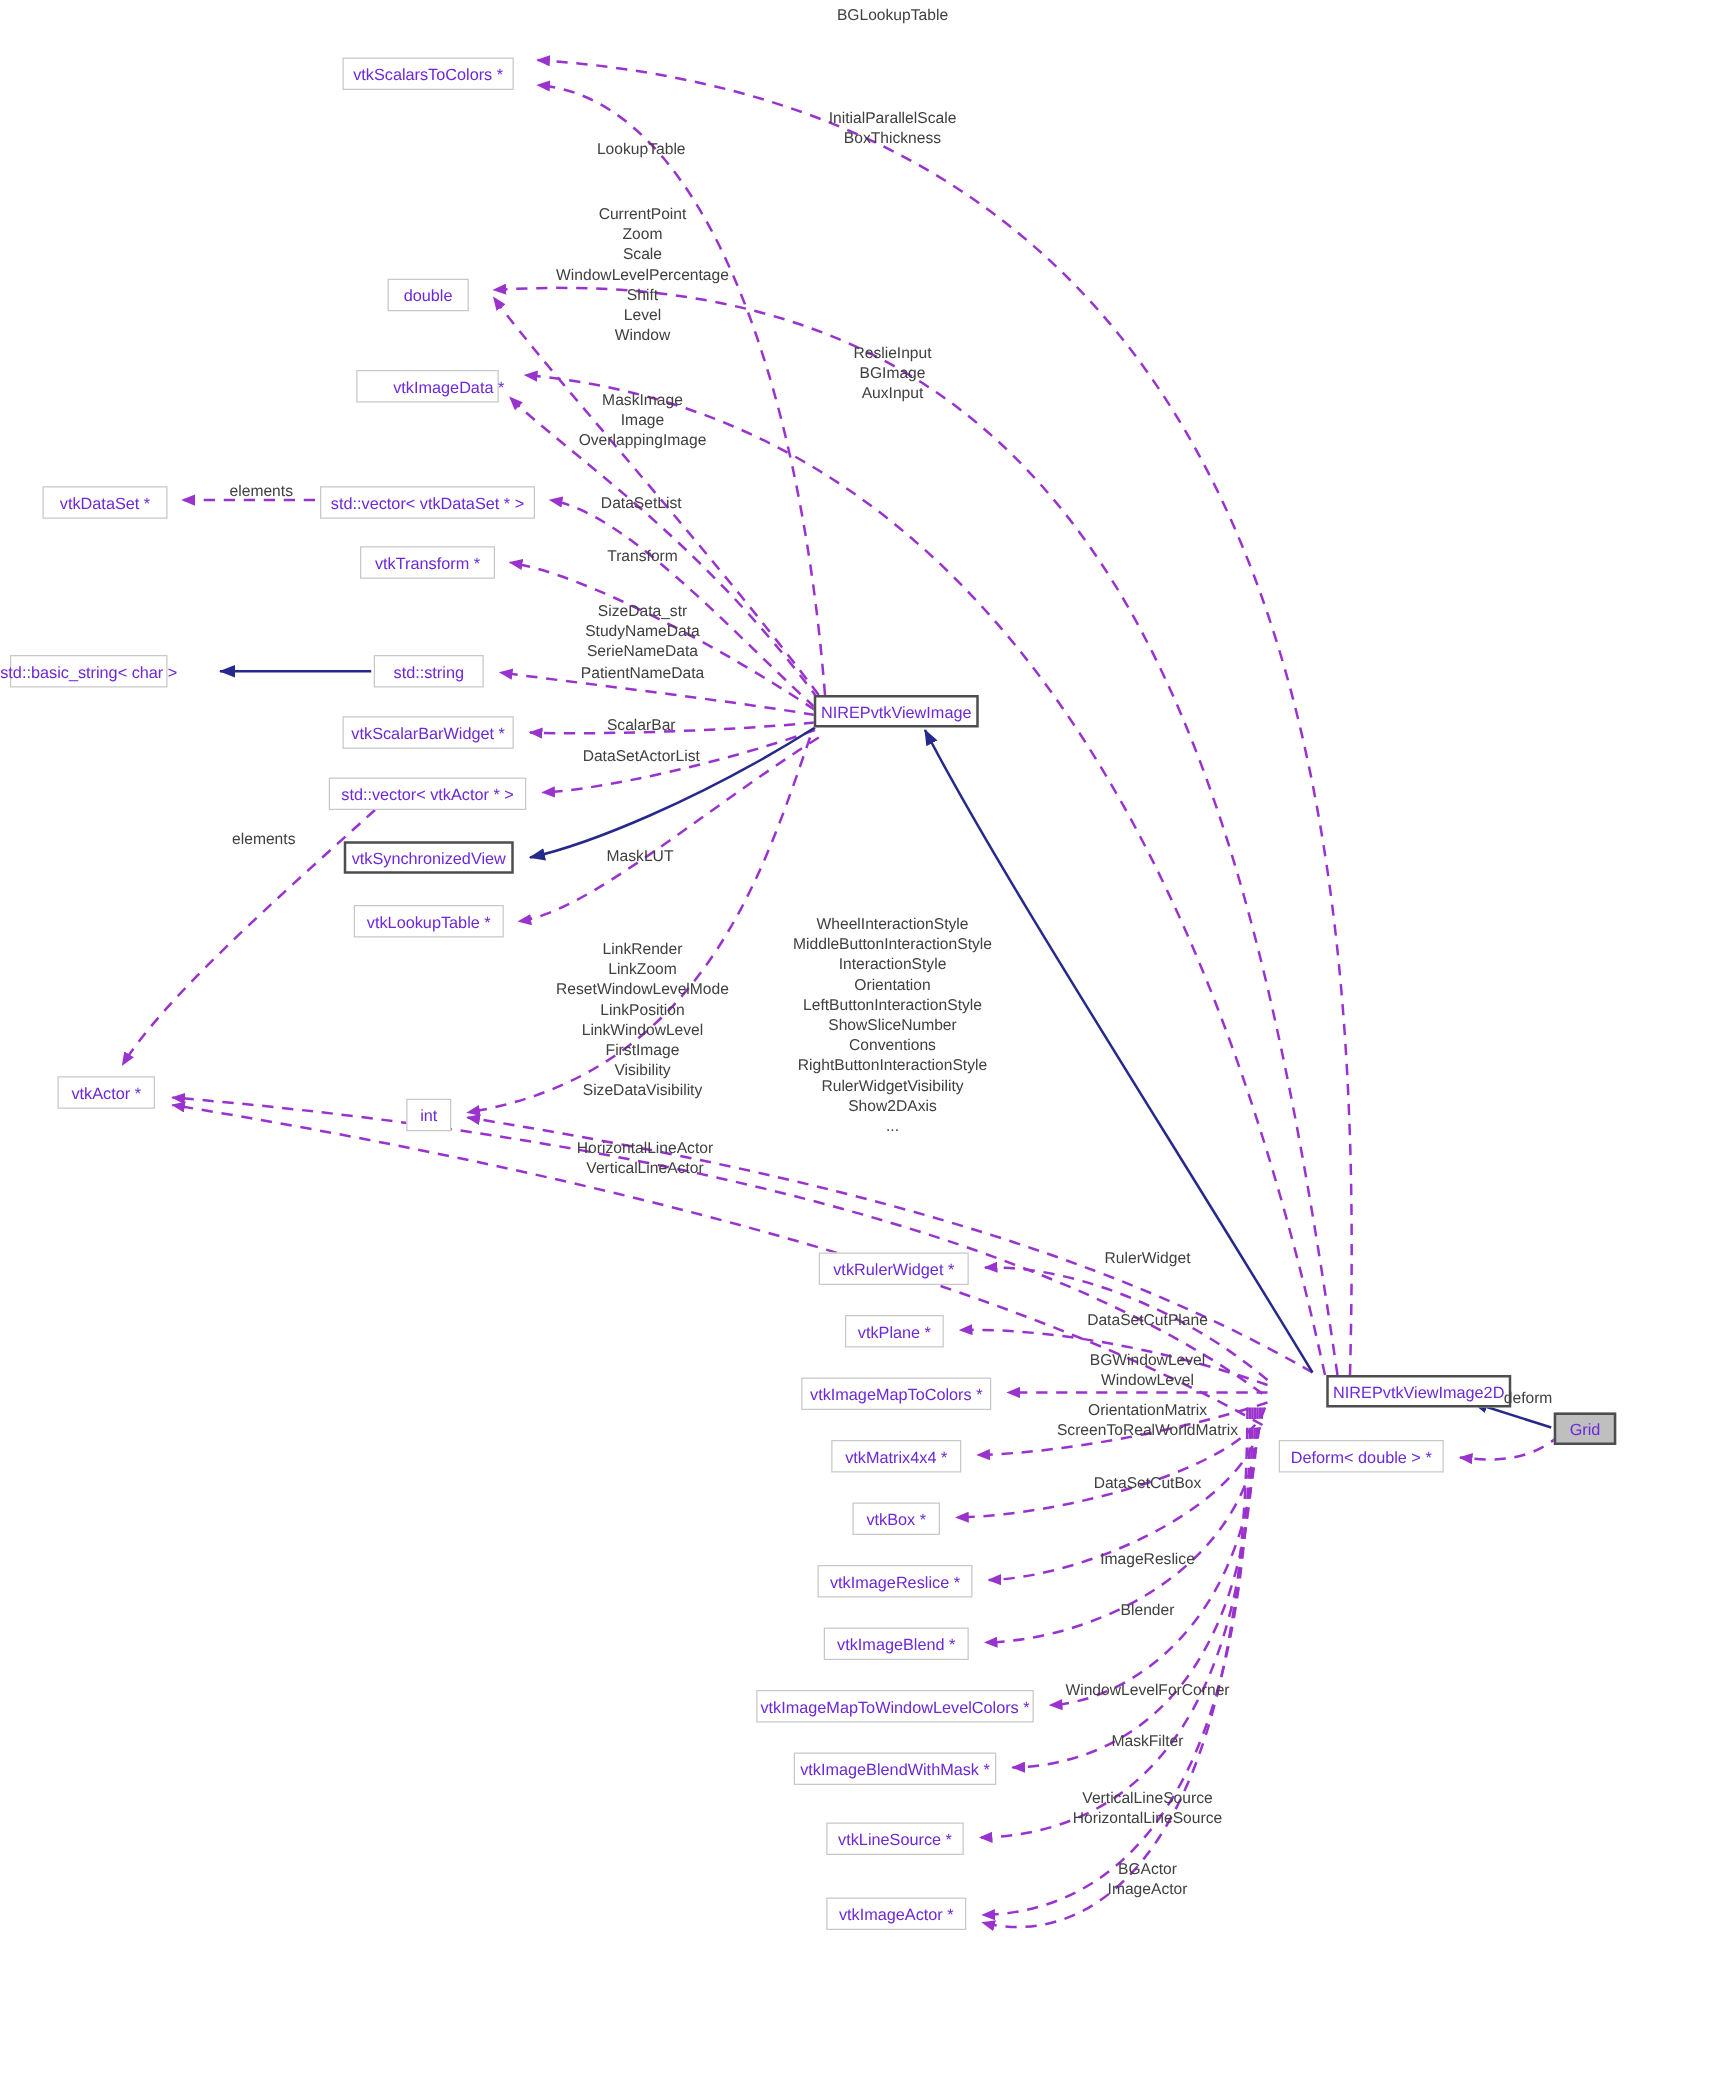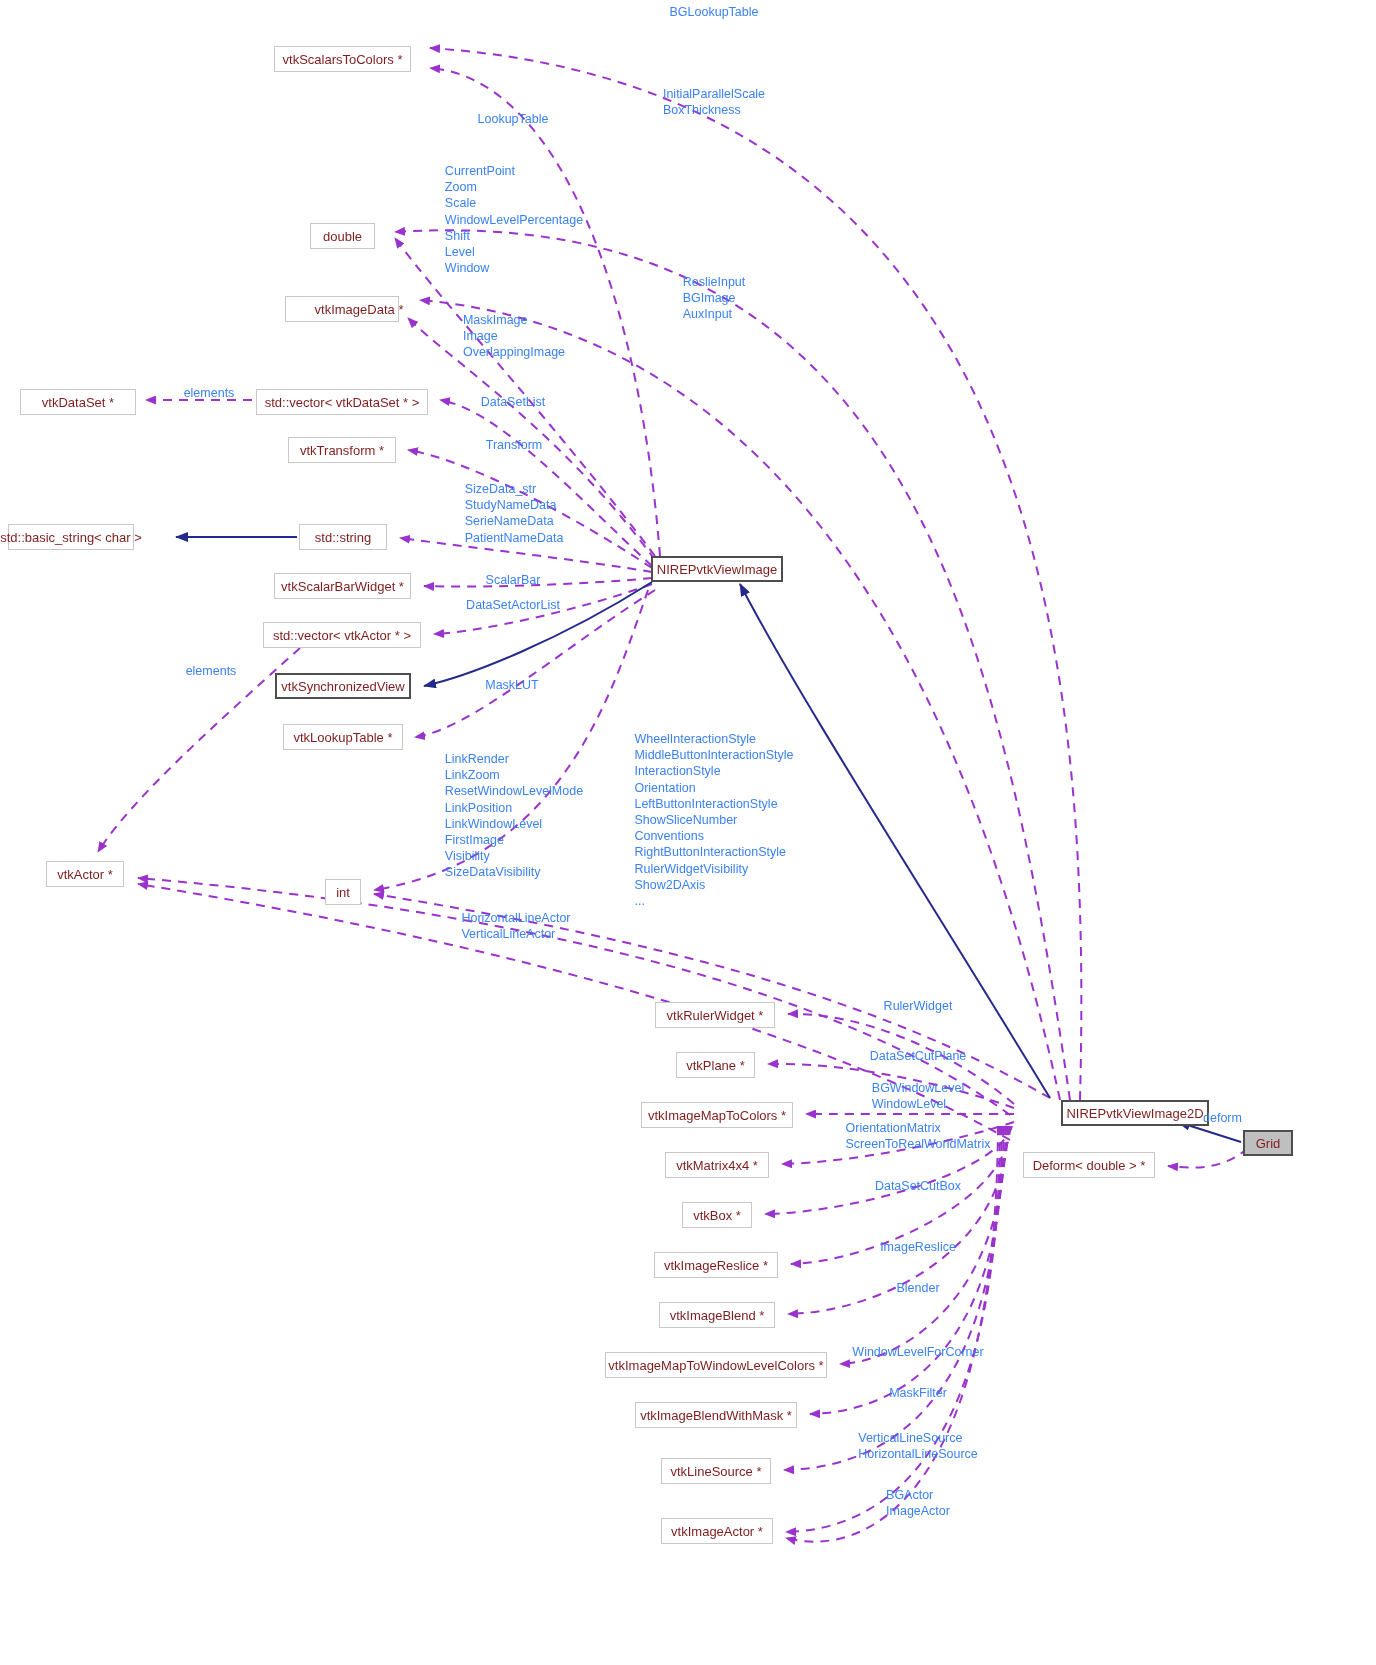--- a/index.html
+++ b/index.html
@@ -20,43 +20,43 @@
     left: 0; top: 0;
     width: 1376px;
     height: 1665px;
     pointer-events: none;
   }
   .node {
     position: absolute;
     box-sizing: border-box;
     border: 1px solid #c8c8c8;
     background: #ffffff;
-    color: #7f1d1d;
+    color: #6d28d9;
     font-size: 13px;
     line-height: 1;
     display: flex;
     align-items: center;
     justify-content: center;
     white-space: nowrap;
     padding: 0 7px;
     height: 26px;
   }
   .node.primary {
     border: 2px solid #4d4d4d;
   }
   .node.filled {
     background: #bfbfbf;
     border: 2px solid #4d4d4d;
   }
   .edge-label {
     position: absolute;
     font-size: 12.5px;
-    color: #3b82f6;
+    color: #404040;
     white-space: pre;
-    text-align: left;
+    text-align: center;
     line-height: 16.2px;
     transform: translateX(-50%);
     pointer-events: none;
   }
   .edge-label.left {
     transform: none;
   }
 </style>
 </head>
 <body>
@@ -145,21 +145,21 @@
       <path d="M1050,1098 C930,900 800,700 740,584"></path>
 
       <path d="M1241,1142 L1178,1122"></path>
     </g>
   </svg>
 
   <div id="nodes-layer">
       <div class="node" style="left: 274px; top: 46px; width: 137px;">vtkScalarsToColors *</div>
       <div class="node" style="left: 310px; top: 223px; width: 65px;">double</div>
       <div class="node" style="left: 285px; top: 296px; width: 114px; padding-left: 41px;">vtkImageData *</div>
-      <div class="node" style="left: 20px; top: 389px; width: 116px;">vtkDataSet *</div>
+      <div class="node" style="left: 34px; top: 389px; width: 100px;">vtkDataSet *</div>
       <div class="node" style="left: 256px; top: 389px; width: 172px;">std::vector&lt; vtkDataSet * &gt;</div>
       <div class="node" style="left: 288px; top: 437px; width: 108px;">vtkTransform *</div>
       <div class="node" style="left: 8px; top: 524px; width: 126px;">std::basic_string&lt; char &gt;</div>
       <div class="node" style="left: 299px; top: 524px; width: 88px;">std::string</div>
       <div class="node primary" style="left: 651px; top: 556px; width: 132px;">NIREPvtkViewImage</div>
       <div class="node" style="left: 274px; top: 573px; width: 137px;">vtkScalarBarWidget *</div>
       <div class="node" style="left: 263px; top: 622px; width: 158px;">std::vector&lt; vtkActor * &gt;</div>
       <div class="node primary" style="left: 275px; top: 673px; width: 136px;">vtkSynchronizedView</div>
       <div class="node" style="left: 283px; top: 724px; width: 120px;">vtkLookupTable *</div>
       <div class="node" style="left: 46px; top: 861px; width: 78px;">vtkActor *</div>

